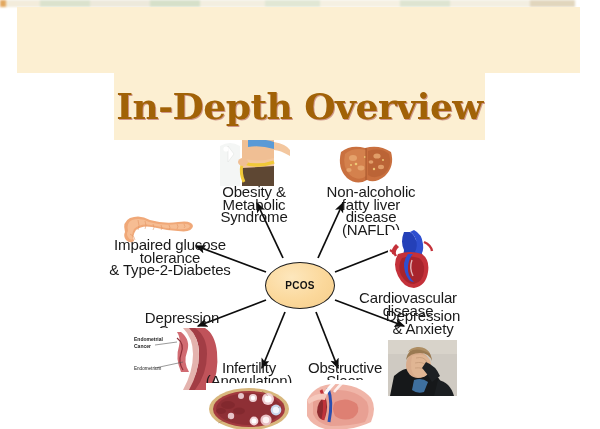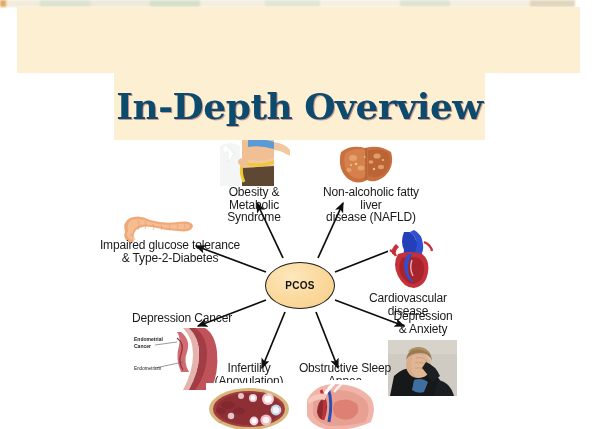--- a/index.html
+++ b/index.html
@@ -45,38 +45,38 @@
     font-family:"DejaVu Serif", serif;
     font-weight:bold;
     font-size:40px;
     letter-spacing:-0.5px;
     white-space:nowrap;
     text-shadow:1px 1px 0 rgba(120,160,100,.35);
   }
   .title-sub{
     position:absolute;left:114px;top:76px;width:371px;height:60px;
     display:flex;align-items:center;justify-content:center;
-    color:#0c4a6e;
+    color:#a16207;
     font-family:"DejaVu Serif", serif;
     font-weight:bold;
     font-size:36px;
     letter-spacing:-0.5px;
     white-space:nowrap;
     text-shadow:1px 1px 0 rgba(140,20,30,.4);
   }
 
   
   #diagram{position:absolute;left:0;top:140px;width:600px;height:289px;}
   #arrows{position:absolute;left:0;top:0;width:600px;height:289px;}
 
   .node{position:absolute;}
   .node-label{
     position:absolute;
     font-family:"Liberation Sans", sans-serif;
-    font-size:12px;
+    font-size:15px;
     color:#1a1a1a;
     text-align:center;
     line-height:12.5px;
     white-space:pre-line;
     letter-spacing:-0.15px;
   }
 
   
   #pcos-node{
     position:absolute;left:265px;top:122px;width:70px;height:47px;

